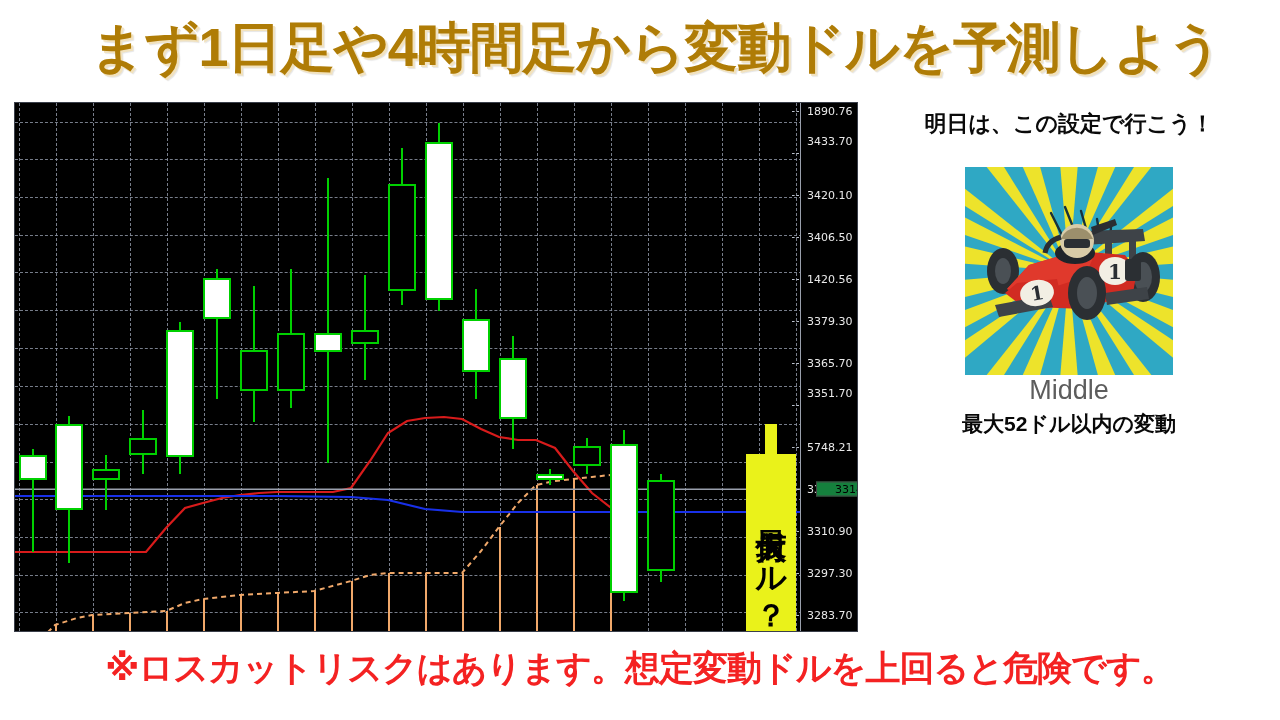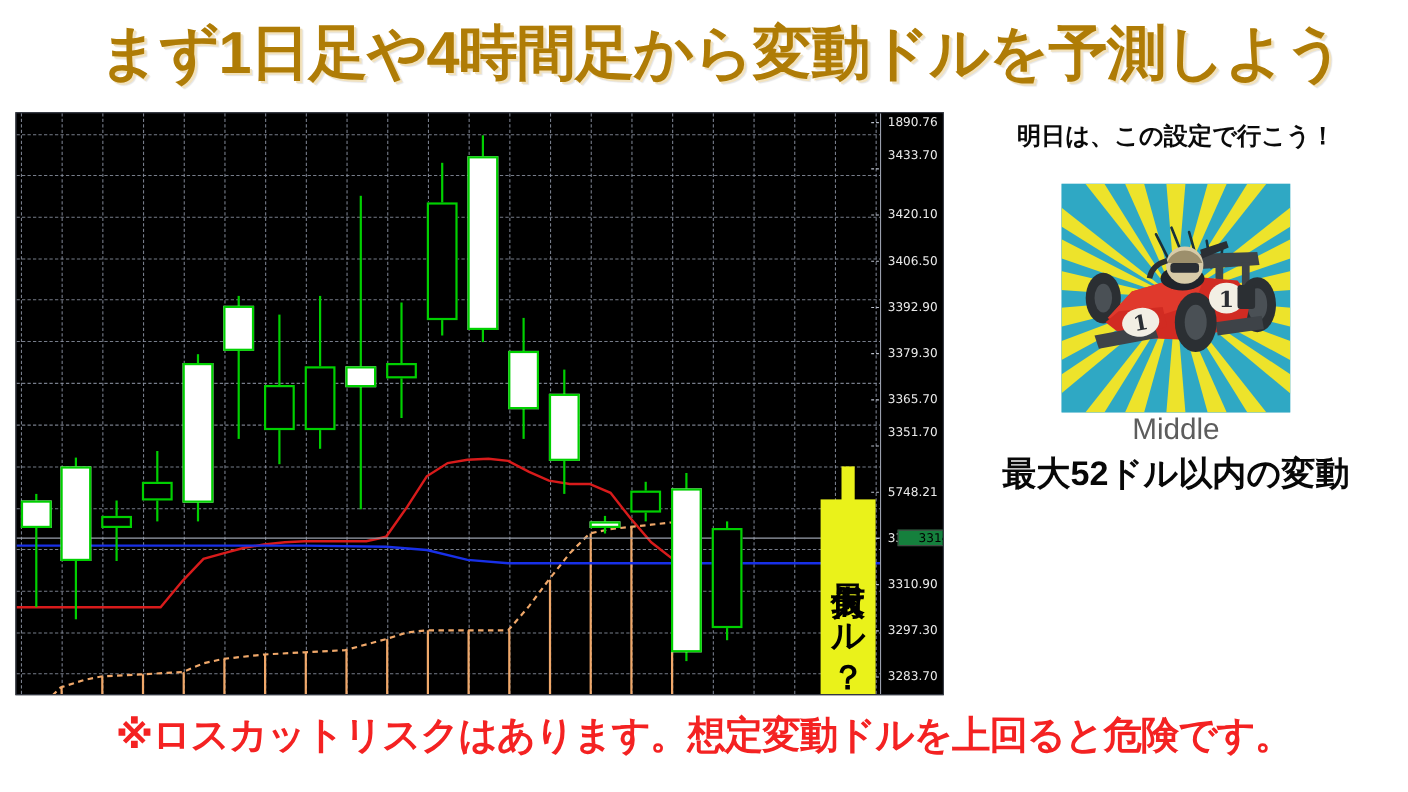--- a/index.html
+++ b/index.html
@@ -96,21 +96,21 @@
   #car-wrap{
     width:208px; height:208px; margin:28px auto 0; overflow:hidden;
     position:relative; background:#2FA8C4;
   }
   #car-illustration{ position:absolute; left:0; top:0; width:208px; height:208px; }
   #middle-label{
     text-align:center; font-size:27px; color:#5d5d5d; 
     font-weight:normal;
   }
   #range-label{
-    text-align:center; font-size:31px; font-weight:bold; color:#080808; margin-top:4px;
+    text-align:center; font-size:21px; font-weight:bold; color:#080808; margin-top:4px;
   }
 
   
   #warning{
     position:absolute; left:0; top:645px; width:1280px;
     text-align:center; font-size:35px; font-weight:bold; color:#F42222;
     letter-spacing:-1px; white-space:nowrap;
   }
 </style>
 </head>
@@ -227,21 +227,21 @@
   <div id="price-axis">
     <div id="tick-layer">
         <div class="tick" style="top: 8px;">1890.76</div>
         <div class="tickdash" style="top: 8px;"></div>
         <div class="tick" style="top: 38px;">3433.70</div>
         <div class="tickdash" style="top: 50px;"></div>
         <div class="tick" style="top: 92px;">3420.10</div>
         <div class="tickdash" style="top: 92px;"></div>
         <div class="tick" style="top: 134px;">3406.50</div>
         <div class="tickdash" style="top: 134px;"></div>
-        <div class="tick" style="top: 176px;">3392.90</div>
+        <div class="tick" style="top: 176px;">1420.56</div>
         <div class="tickdash" style="top: 176px;"></div>
         <div class="tick" style="top: 218px;">3379.30</div>
         <div class="tickdash" style="top: 218px;"></div>
         <div class="tick" style="top: 260px;">3365.70</div>
         <div class="tickdash" style="top: 260px;"></div>
         <div class="tick" style="top: 290px;">3351.70</div>
         <div class="tickdash" style="top: 302px;"></div>
         <div class="tick" style="top: 344px;">5748.21</div>
         <div class="tickdash" style="top: 344px;"></div>
         <div class="tick" style="top: 386px;">3324.50</div>

